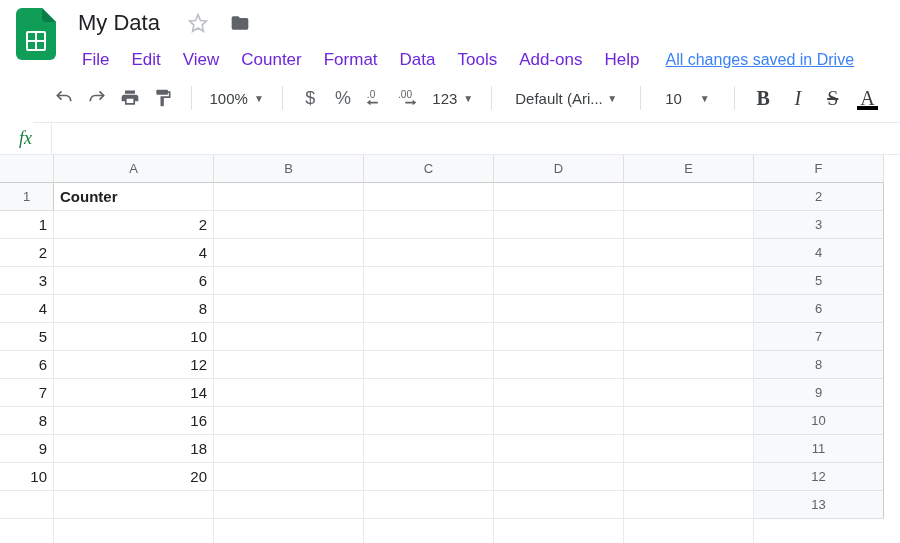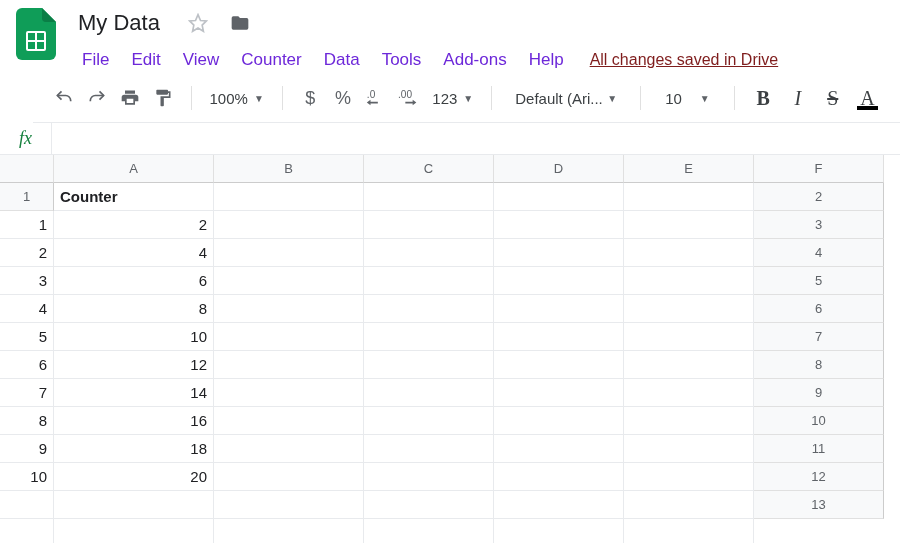--- a/index.html
+++ b/index.html
@@ -47,21 +47,21 @@
     align-items: center;
   }
   .menu-item {
     font-size: 17px;
     color: #6d28d9;
     padding: 4px 10px;
     cursor: pointer;
   }
   .save-status {
     font-size: 16px;
-    color: #7f1d1d;
+    color: #3b82f6;
     text-decoration: underline;
     margin-left: 14px;
     cursor: pointer;
   }
   .toolbar {
     display: flex;
     align-items: center;
     padding: 10px 18px;
     gap: 6px;
     border-bottom: 1px solid #e8eaed;
@@ -169,20 +169,21 @@
         <svg width="22" height="20" viewBox="0 0 24 24" fill="#5f6368">
             <path d="M10 4H4a2 2 0 0 0-2 2v12a2 2 0 0 0 2 2h16a2 2 0 0 0 2-2V8a2 2 0 0 0-2-2h-8l-2-2z"></path>
           </svg>
       </span>
     </div>
     <div class="menu-bar">
       <span class="menu-item">File</span>
       <span class="menu-item">Edit</span>
       <span class="menu-item">View</span>
       <span class="menu-item">Counter</span>
+      <span class="menu-item">Format</span>
       <span class="menu-item">Data</span>
       <span class="menu-item">Tools</span>
       <span class="menu-item">Add-ons</span>
       <span class="menu-item">Help</span>
       <span class="save-status">All changes saved in Drive</span>
     </div>
   </div>
 </div>
 
 <div class="toolbar">

